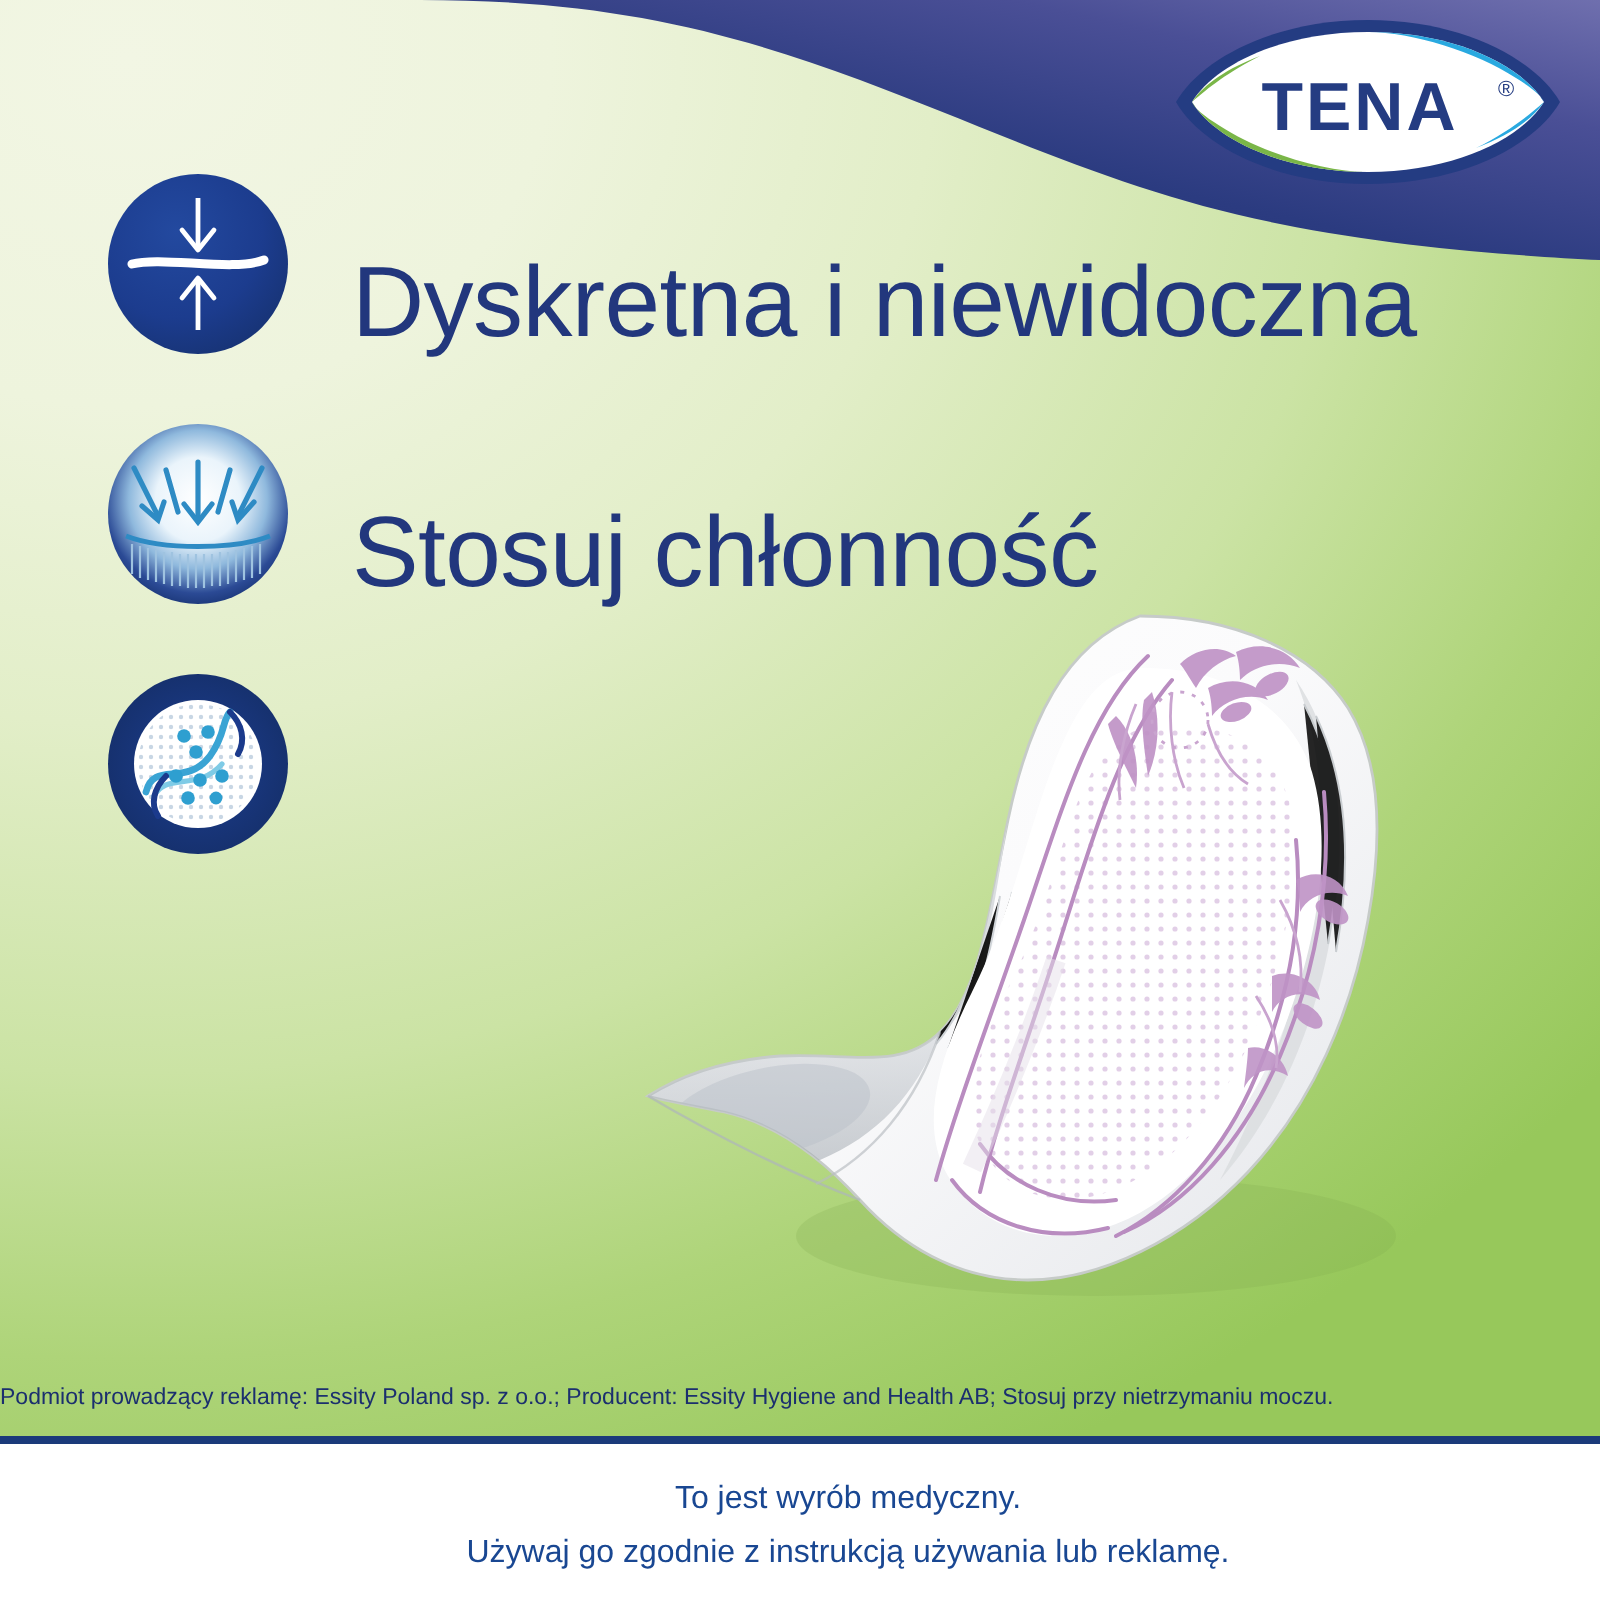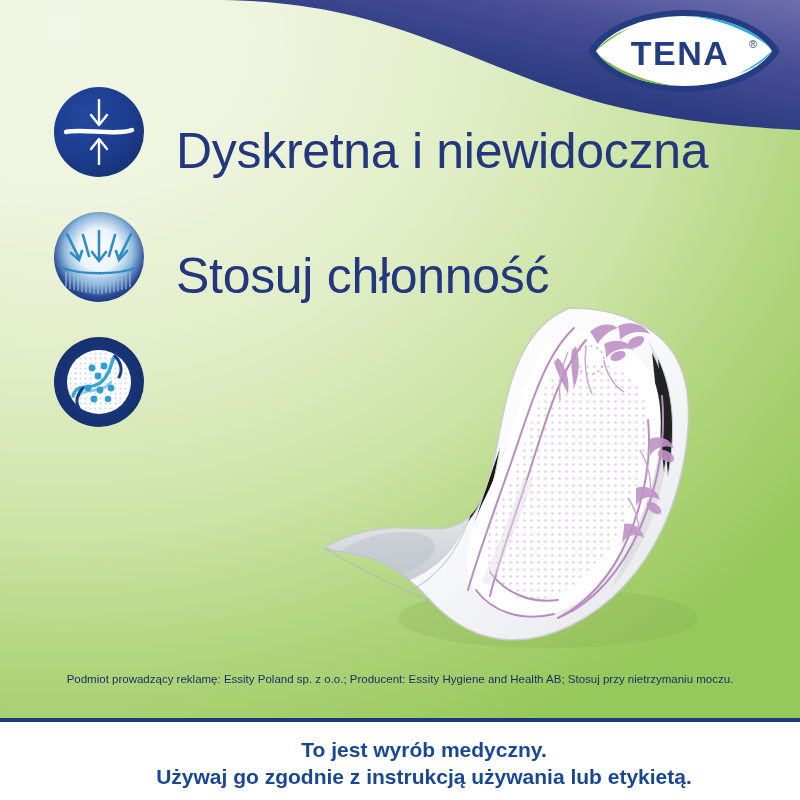--- a/index.html
+++ b/index.html
@@ -85,23 +85,23 @@
     left: 318px;
     top: 300px;
     width: 430px;
     height: 360px;
   }
 
   
   .legal {
     position: absolute;
     left: 0;
-    top: 672px;
-    width: 800px;
-    text-align: center;
+    top: 692px;
+    width: 800px;
+    text-align: left;
     font-size: 11.5px;
     line-height: 14px;
     color: #1b2f6e;
     white-space: nowrap;
   }
 
   
   .divider {
     position: absolute;
     left: 0;
@@ -117,23 +117,23 @@
     left: 0;
     top: 722px;
     width: 800px;
     height: 78px;
     background: #ffffff;
     text-align: center;
     padding-top: 14px;
     box-sizing: border-box;
   }
   .banner-line {
-    font-size: 21px;
+    font-size: 16px;
     line-height: 27px;
-    font-weight: bold;
+    font-weight: normal;
     color: #194792;
     white-space: nowrap;
     padding-left: 48px;
   }
 </style>
 </head>
 <body>
 
 <div id="ad">
 
@@ -407,16 +407,16 @@
     </svg>
 
     <div class="legal">Podmiot prowadzący reklamę: Essity Poland sp. z o.o.; Producent: Essity Hygiene and Health AB; Stosuj przy nietrzymaniu moczu.</div>
 
   </div>
 
   <div class="divider"></div>
 
   <div class="banner">
     <div class="banner-line">To jest wyrób medyczny.</div>
-    <div class="banner-line">Używaj go zgodnie z instrukcją używania lub etykietą.</div>
+    <div class="banner-line">Używaj go zgodnie z instrukcją używania lub reklamę.</div>
   </div>
 
 </div>
 
 </body></html>

